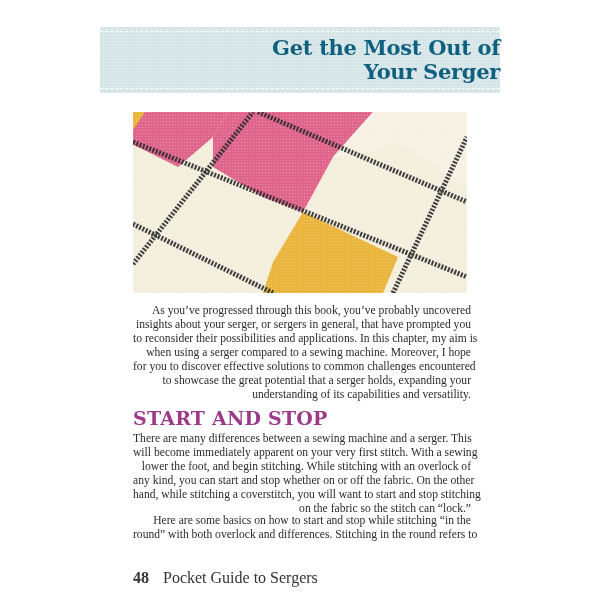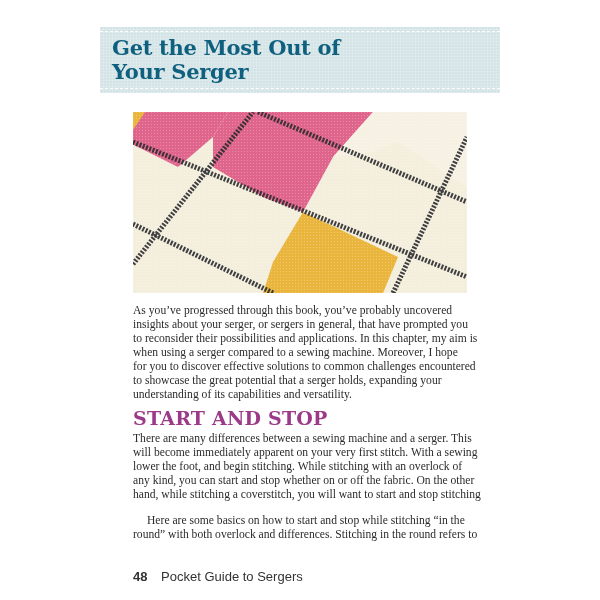--- a/index.html
+++ b/index.html
@@ -15,21 +15,21 @@
         repeating-linear-gradient(90deg, rgba(255,255,255,0.18) 0 1px, transparent 1px 3px);
     }
     .stitch {
       position: absolute; left: 0; right: 0; height: 0;
       border-top: 1.5px dashed rgba(255,255,255,0.95);
     }
     .stitch.top { top: 4px; }
     .stitch.bottom { bottom: 4px; }
     .banner-title {
       position: absolute; left: 12px; right: 0; top: 9px;
-      text-align: left; color: #0f5f7e;
+      text-align: right; color: #0f5f7e;
       font-family: "DejaVu Serif", serif; font-weight: bold;
       font-size: 21px; line-height: 24px; letter-spacing: -0.3px;
     }
     .photo {
       position: absolute; left: 133px; top: 112px; width: 334px; height: 181px;
       overflow: hidden; background: #f3eedc;
     }
     .photo svg { display: block; }
     .body-text {
       position: absolute; left: 133px; width: 338px;
@@ -37,24 +37,24 @@
       color: #2b2b2b;
     }
     .p1 { top: 304px; }
     .section-heading {
       position: absolute; left: 133px; top: 407px;
       font-family: "DejaVu Serif", serif; font-weight: bold; font-size: 19px;
       color: #9b3a88; letter-spacing: 0.2px;
     }
     .p2 { top: 432px; }
     .p3 { top: 514px; text-indent: 14px; }
-    .body-text span.line { display: block; white-space: nowrap; }
+    .body-text span.line { display: block; white-space: nowrap; text-align: right; }
     .footer {
       position: absolute; left: 133px; top: 569px;
-      font-family: Liberation Sans, sans-serif; font-size: 13px; color: #333;
+      font-family: Liberation Serif, serif; font-size: 16px; color: #333;
     }
     .footer .pg { font-weight: bold; margin-right: 10px; }
   </style>
 </head>
 <body>
 
 <div class="banner">
   <div class="stitch top"></div>
   <div class="banner-title">
     <div>Get the Most Out of</div>
@@ -103,20 +103,21 @@
 </div>
 
 <div class="section-heading">START AND STOP</div>
 
 <div class="body-text p2">
   <span class="line">There are many differences between a sewing machine and a serger. This</span>
   <span class="line">will become immediately apparent on your very first stitch. With a sewing</span>
   <span class="line">lower the foot, and begin stitching. While stitching with an overlock of</span>
   <span class="line">any kind, you can start and stop whether on or off the fabric. On the other</span>
   <span class="line">hand, while stitching a coverstitch, you will want to start and stop stitching</span>
+  <span class="line">on the fabric so the stitch can “lock.”</span>
 </div>
 
 <div class="body-text p3">
   <span class="line">Here are some basics on how to start and stop while stitching “in the</span>
   <span class="line" style="text-indent:0">round” with both overlock and differences. Stitching in the round refers to</span>
 </div>
 
 <div class="footer">
   <span class="pg">48</span>
   <span>Pocket Guide to Sergers</span>

